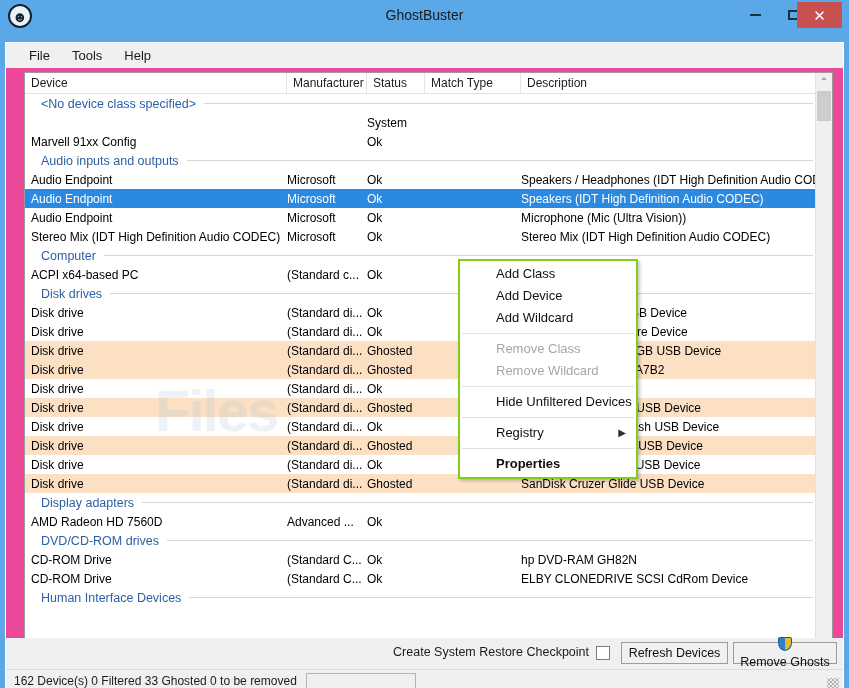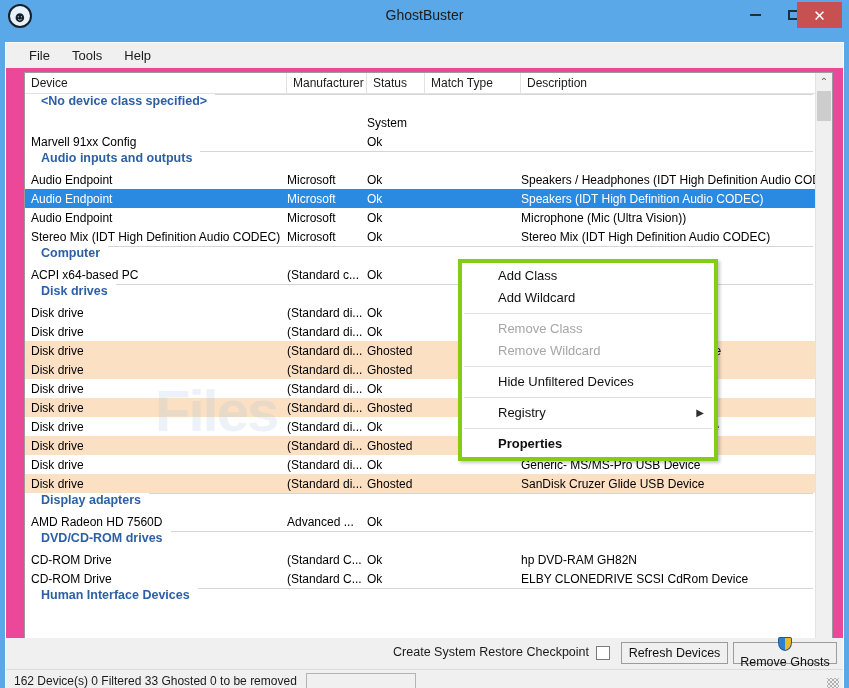--- a/index.html
+++ b/index.html
@@ -111,23 +111,22 @@
   .hscroll .arrow.left{left:0;}
   .hscroll .arrow.right{right:0;}
   .hscroll .thumb{
     position:absolute;left:18px;top:2px;width:722px;height:14px;
     background:#cdcdcd;cursor:default;
   }
 
   
   .grp{
     position:relative;height:19px;
-    display:flex;
+    display:flex;align-items:center;
     cursor:default;
-    font-weight:bold;
   }
   .grp .gl{
     font-size:12.5px;color:#2d5fa4;padding-left:16px;white-space:nowrap;
   }
   .grp .gline{
     flex:1;height:1px;background:#d6d6d6;margin-left:8px;margin-right:2px;
   }
   .row{
     position:relative;height:19px;display:flex;align-items:center;
     font-size:12px;color:#000000;cursor:default;white-space:nowrap;
@@ -135,23 +134,23 @@
   .row.ghost{background:#fce0c4;}
   .row.sel{background:#2a8ae2;color:#ffffff;}
   .c-dev{position:absolute;left:6px;}
   .c-man{position:absolute;left:262px;}
   .c-sta{position:absolute;left:342px;}
   .c-mat{position:absolute;left:400px;}
   .c-des{position:absolute;left:496px;}
 
   
   .ctxmenu{
-    position:absolute;left:433px;top:186px;width:260px;
+    position:absolute;left:433px;top:186px;width:180px;
     background:#ffffff;
-    border:4px solid #84cc16;
+    border:2px solid #84cc16;
     box-shadow:2px 2px 3px rgba(0,0,0,0.22);
     padding:2px 0;
     box-sizing:border-box;
     z-index:50;
   }
   .ctxmenu .item{
     height:22px;line-height:22px;
     padding-left:36px;padding-right:12px;
     font-size:13px;color:#101010;cursor:default;
     position:relative;white-space:nowrap;
@@ -434,20 +433,21 @@
       </div>
 
       <div class="hscroll">
         <div class="arrow left">❮</div>
         <div class="thumb"></div>
         <div class="arrow right">❯</div>
       </div>
 
       <div class="ctxmenu" id="ctxmenu">
           <div class="item"><span>Add Class</span></div>
+          <div class="item"><span>Add Device</span></div>
           <div class="item"><span>Add Wildcard</span></div>
           <div class="sep"></div>
           <div class="item disabled"><span>Remove Class</span></div>
           <div class="item disabled"><span>Remove Wildcard</span></div>
           <div class="sep"></div>
           <div class="item"><span>Hide Unfiltered Devices</span></div>
           <div class="sep"></div>
           <div class="item"><span>Registry</span><span class="submark">▶</span></div>
           <div class="sep"></div>
           <div class="item bold"><span>Properties</span></div>

